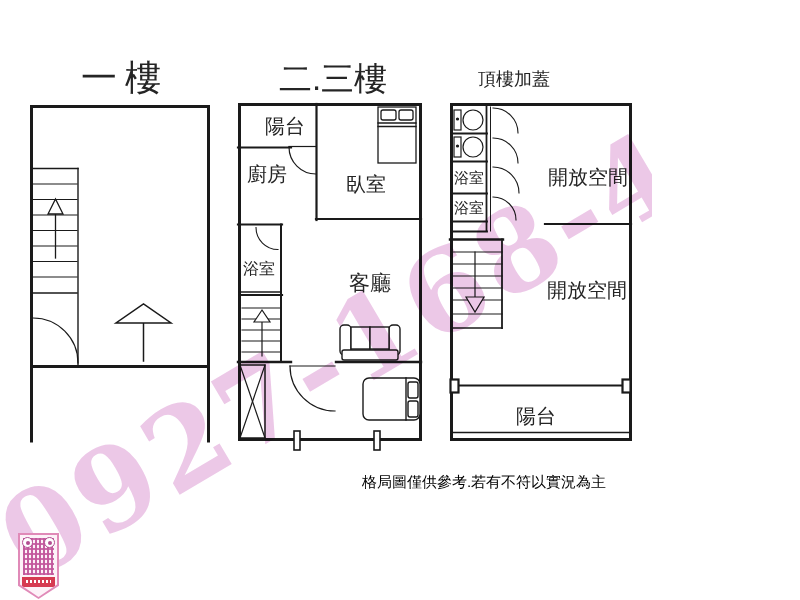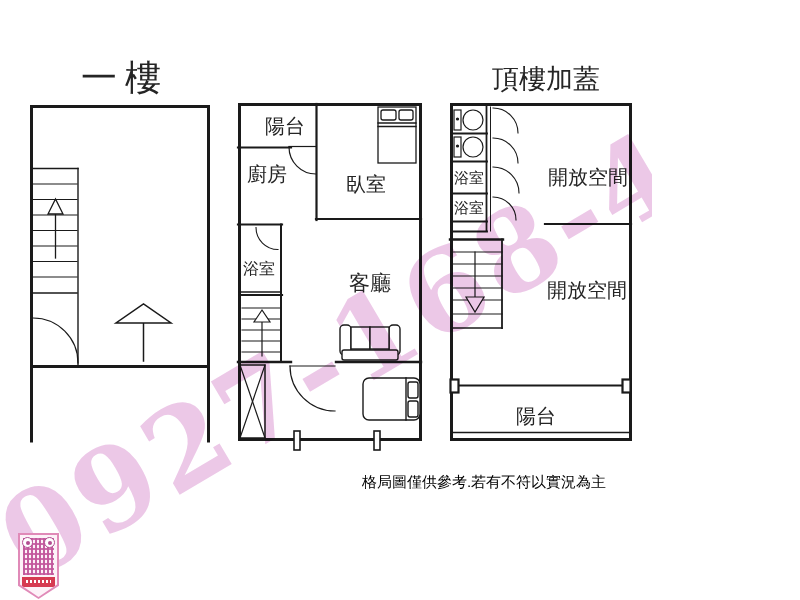--- a/index.html
+++ b/index.html
@@ -190,21 +190,22 @@
       <line x1="753" y1="423" x2="775" y2="423"></line>
       <line x1="753" y1="431" x2="775" y2="431"></line>
       <g>
         <line x1="766" y1="404" x2="766" y2="429"></line>
         <polygon points="761,404 771,404 766,396" fill="#fff"></polygon>
       </g>
     </g>
   </svg>
 
   <div class="lbl title" style="left:125px;top:78px;font-size:36px;letter-spacing:8px;">一樓</div>
-  <div class="lbl title" style="left:546px;top:79px;font-size:27px;">頂樓加蓋</div>
+  <div class="lbl title" style="left:333px;top:78px;font-size:33px;">二.三樓</div>
+  <div class="lbl title" style="left:514px;top:79px;font-size:18px;">頂樓加蓋</div>
 
 
   <div class="lbl" style="left:285px;top:126px;font-size:20px;">陽台</div>
   <div class="lbl" style="left:267px;top:174px;font-size:20px;">廚房</div>
   <div class="lbl" style="left:366px;top:184px;font-size:20px;font-family:Liberation Serif, serif;">臥室</div>
   <div class="lbl" style="left:259px;top:269px;font-size:16px;">浴室</div>
   <div class="lbl" style="left:370px;top:282px;font-size:21px;">客廳</div>
 
   <div class="lbl" style="left:469px;top:177px;font-size:15px;">浴室</div>
   <div class="lbl" style="left:469px;top:207px;font-size:15px;">浴室</div>

